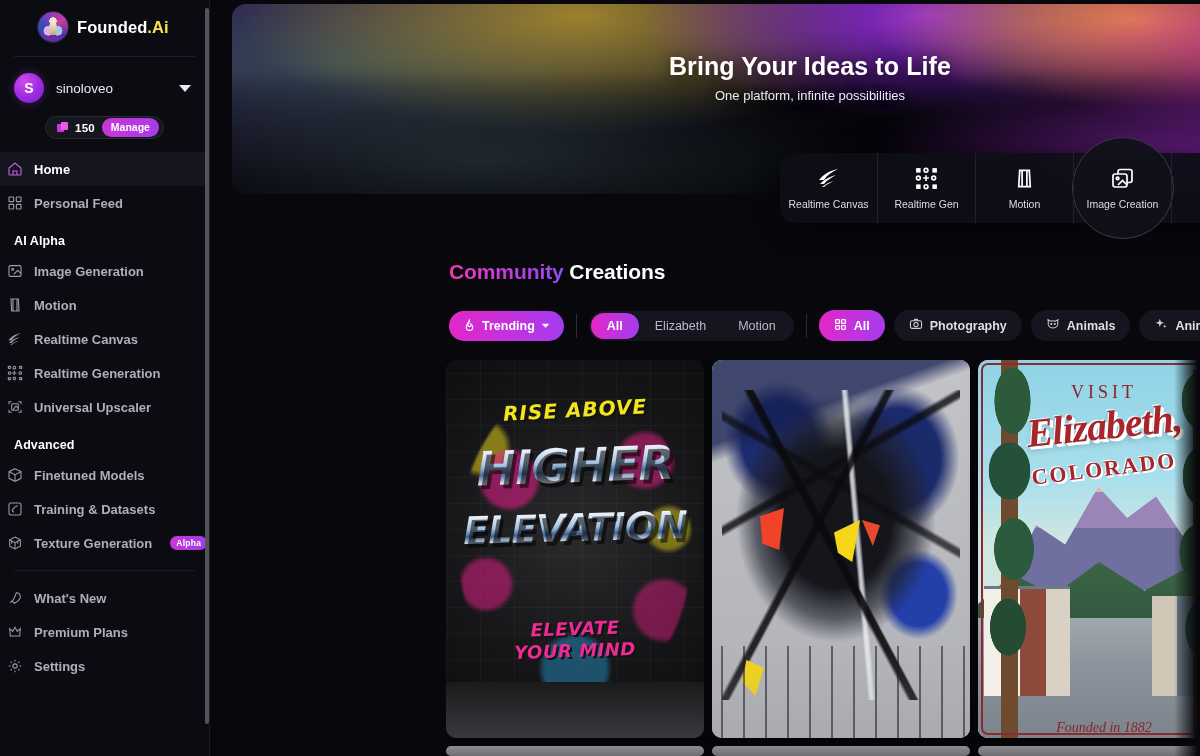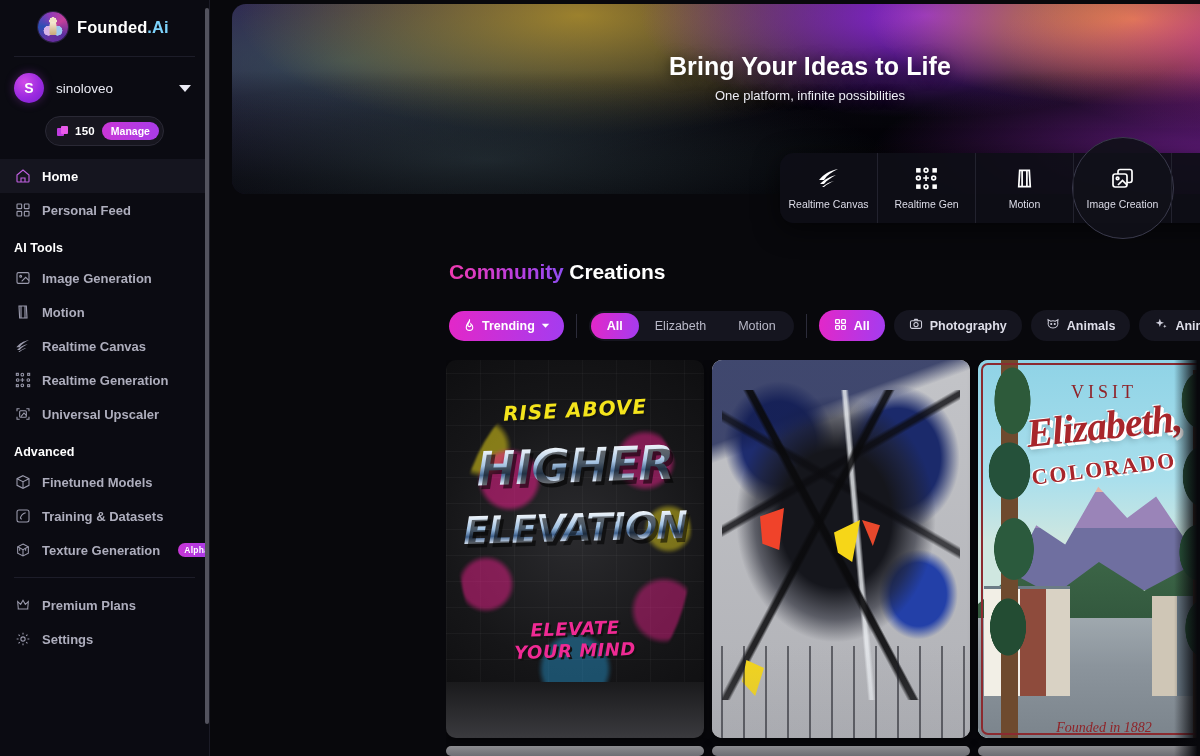--- a/index.html
+++ b/index.html
@@ -35,21 +35,21 @@
     box-shadow: 0 0 0 1px #2a2140;
     position: relative; flex: 0 0 30px;
   }
   .brand-logo::after{
     content:""; position:absolute; left:50%; top:34%;
     transform:translateX(-50%);
     width:7px; height:13px; border-radius:4px 4px 2px 2px;
     background:linear-gradient(#f6ead4,#c9a878);
   }
   .brand-name { font-size: 16.5px; font-weight: 700; letter-spacing: .1px; color:#fff; }
-  .brand-name .ai { color: #7dd3fc; }
+  .brand-name .ai { color: #fde047; }
 
   .sb-divider { height:1px; background:#1d1d29; margin: 2px 14px 0 14px; }
 
   .account {
     display:flex; align-items:center; gap:12px;
     padding: 14px 14px 0 14px; height: 48px;
   }
   .avatar {
     width: 30px; height: 30px; border-radius: 50%;
     background: radial-gradient(circle at 35% 30%, #d14ae8, #9b2ae0 55%, #7a1fd0);
@@ -61,21 +61,21 @@
   .caret-down {
     width: 0; height: 0; border-left: 6px solid transparent;
     border-right: 6px solid transparent; border-top: 7px solid #eaeaf4;
     margin-right: 4px;
   }
 
   .credits-row { display:flex; justify-content:center; padding-top: 11px; }
   .credits-pill {
     display:flex; align-items:center; gap:7px;
     background:#17161f; border:1px solid #2a2935;
-    border-radius: 999px; padding: 3px 4px 3px 11px; height: 30px;
+    border-radius: 999px; padding: 3px 4px 3px 11px; height: 23px;
   }
   .coin-icon { width: 11px; height: 11px; position: relative; flex:0 0 11px;}
   .coin-icon::before{
     content:""; position:absolute; left:0; top:2px; width:7px; height:8px;
     background:#c03ce0; border-radius:1px;
   }
   .coin-icon::after{
     content:""; position:absolute; left:4px; top:0; width:7px; height:8px;
     background:#e85ae8; border-radius:1px;
   }
@@ -83,21 +83,21 @@
   .manage-btn {
     background: linear-gradient(95deg,#c936d6,#a93ce8);
     color:#fff; font-size:10.5px; font-weight:700;
     border:none; border-radius:999px; padding: 3px 9px; cursor:pointer;
     line-height: 1.2;
   }
 
   .nav { margin-top: 13px; }
   .nav-item {
     display:flex; align-items:center; gap:11px;
-    height: 34px; padding-left: 14px; cursor:pointer;
+    height: 34px; padding-left: 6px; cursor:pointer;
     font-size: 13px; color:#aeaebd; position:relative;
   }
   .nav-item.active { background:#15151f; color:#f2f2f8; }
   .nav-item.active .nv-label { color:#fff; font-weight:600; }
   .nav-item .nv-label { white-space: nowrap; font-weight: bold; }
   .nv-ico { width:17px; height:17px; flex:0 0 17px; display:flex; align-items:center; justify-content:center; }
   .nv-ico svg { width: 16px; height: 16px; display:block; }
 
   .sec-head {
     font-size: 12.5px; font-weight: 700; color:#fff;
@@ -417,21 +417,21 @@
           <svg viewBox="0 0 24 24" fill="none" stroke="#9a9aac" stroke-width="1.7">
               <rect x="3" y="3" width="7" height="7" rx="1"></rect>
               <rect x="14" y="3" width="7" height="7" rx="1"></rect>
               <rect x="3" y="14" width="7" height="7" rx="1"></rect>
               <rect x="14" y="14" width="7" height="7" rx="1"></rect>
             </svg>
         </span>
         <span class="nv-label">Personal Feed</span>
       </div>
 
-      <div class="sec-head">AI Tools</div>
+      <div class="sec-head">AI Alpha</div>
 
       <div class="nav-item">
         <span class="nv-ico">
           <svg viewBox="0 0 24 24" fill="none" stroke="#9a9aac" stroke-width="1.7">
               <rect x="3" y="4" width="18" height="16" rx="2"></rect>
               <circle cx="8.5" cy="9.5" r="1.4"></circle>
               <path d="M21 16l-5-5-6 6"></path>
             </svg>
         </span>
         <span class="nv-label">Image Generation</span>
@@ -514,20 +514,29 @@
               <path d="M4 7.2 12 11.5l8-4.3M12 11.5V21"></path>
               <path d="M7 9.3v4M16 9.3v4"></path>
             </svg>
         </span>
         <span class="nv-label">Texture Generation</span>
         <span class="alpha-badge">Alpha</span>
       </div>
 
       <div class="nav-sep"></div>
 
+      <div class="nav-item">
+        <span class="nv-ico">
+          <svg viewBox="0 0 24 24" fill="none" stroke="#9a9aac" stroke-width="1.6">
+              <path d="M14 4c4 0 6 2 6 6 0 5-6 8-9 10l-3-3c2-3 5-9 6-13z"></path>
+              <path d="M5 19c1-2 2-3 3-3"></path>
+            </svg>
+        </span>
+        <span class="nv-label">What's New</span>
+      </div>
 
       <div class="nav-item">
         <span class="nv-ico">
           <svg viewBox="0 0 24 24" fill="none" stroke="#9a9aac" stroke-width="1.6">
               <path d="M4 18h16M5 18 4 7l4.5 4L12 5l3.5 6L20 7l-1 11"></path>
             </svg>
         </span>
         <span class="nv-label">Premium Plans</span>
       </div>
 

